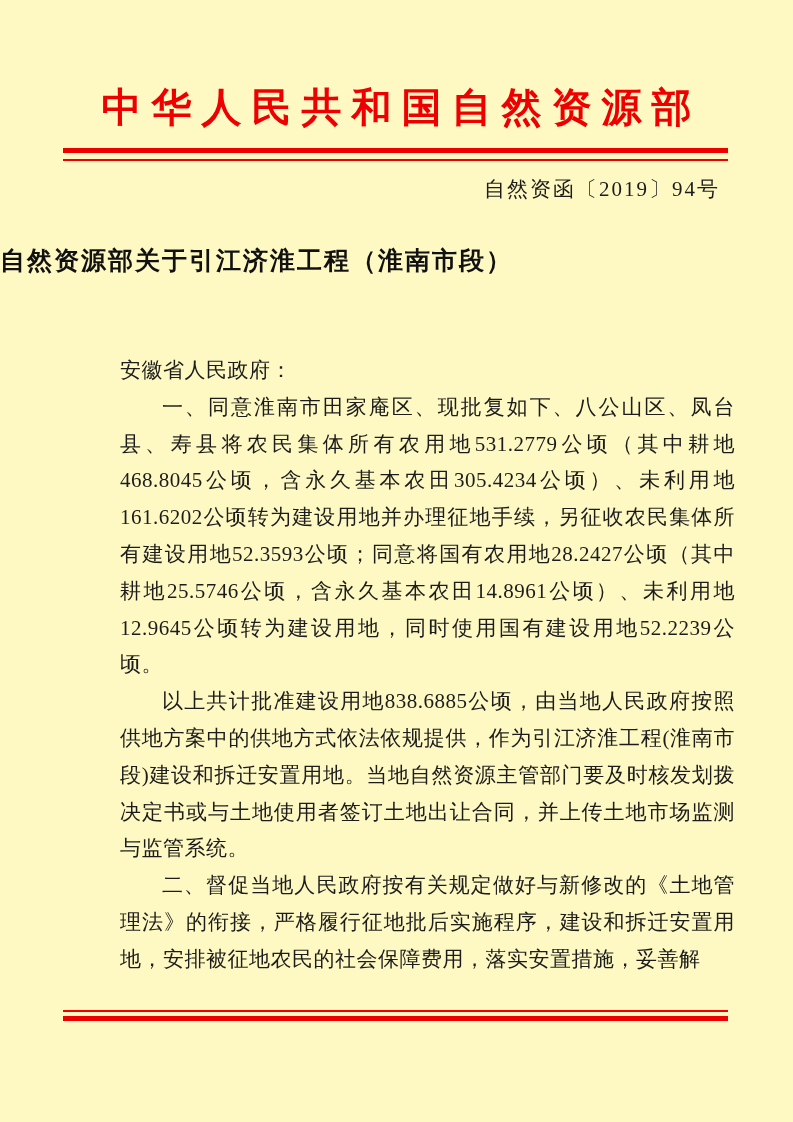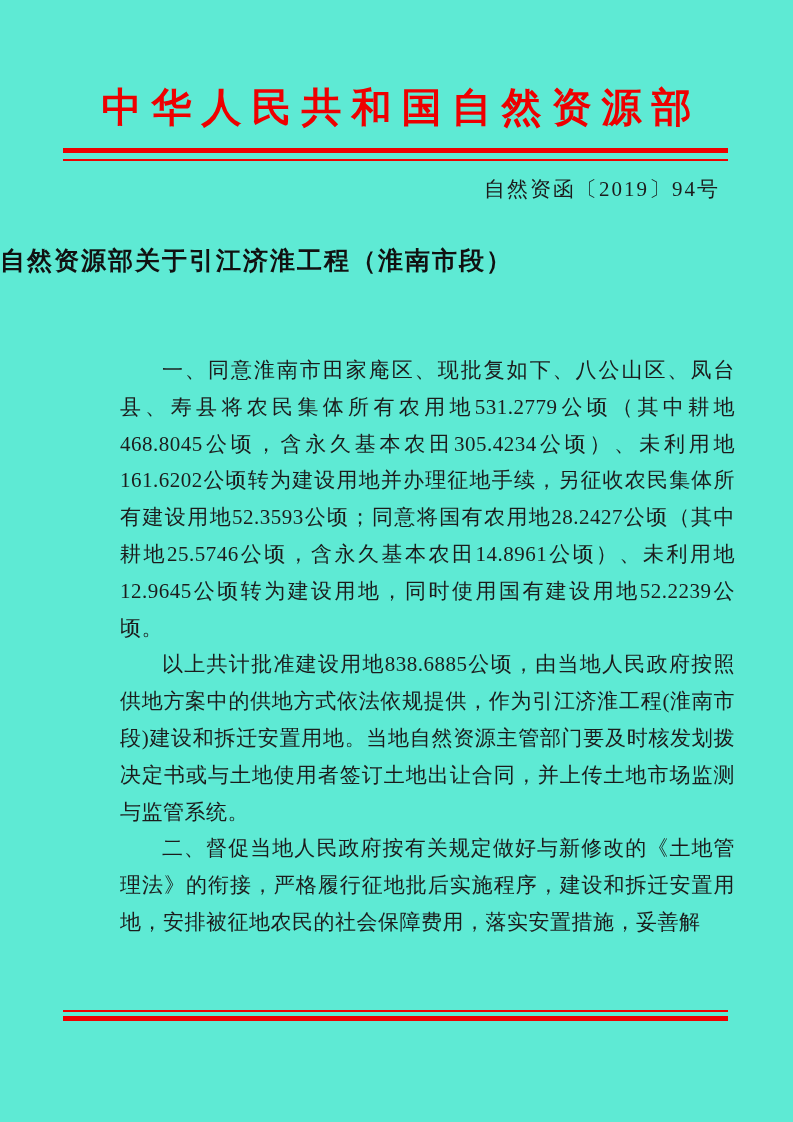--- a/index.html
+++ b/index.html
@@ -4,21 +4,21 @@
 <style>
   html, body {
     margin: 0;
     padding: 0;
     background: #ffffff;
   }
   .page {
     position: relative;
     width: 793px;
     height: 1122px;
-    background: #5eead4;
+    background: #fef9c3;
     overflow: hidden;
     font-family: "Liberation Serif", "DejaVu Serif", serif;
     color: #1c1c1c;
   }
   
   .agency {
     position: absolute;
     top: 82px;
     left: 0;
     width: 793px;
@@ -96,20 +96,21 @@
   <div class="rule rule-header-thick"></div>
   <div class="rule rule-header-thin"></div>
 
   <div class="doc-number">自然资函〔2019〕94号</div>
 
   <h2 class="title">
     <span>自然资源部关于引江济淮工程（淮南市段）</span><br>
   </h2>
 
   <div class="body-block">
+    <p class="salutation">安徽省人民政府：</p>
     <p class="para">一、同意淮南市田家庵区、现批复如下、八公山区、凤台县、寿县将农民集体所有农用地531.2779公顷（其中耕地468.8045公顷，含永久基本农田305.4234公顷）、未利用地161.6202公顷转为建设用地并办理征地手续，另征收农民集体所有建设用地52.3593公顷；同意将国有农用地28.2427公顷（其中耕地25.5746公顷，含永久基本农田14.8961公顷）、未利用地12.9645公顷转为建设用地，同时使用国有建设用地52.2239公顷。</p>
     <p class="para">以上共计批准建设用地838.6885公顷，由当地人民政府按照供地方案中的供地方式依法依规提供，作为引江济淮工程(淮南市段)建设和拆迁安置用地。当地自然资源主管部门要及时核发划拨决定书或与土地使用者签订土地出让合同，并上传土地市场监测与监管系统。</p>
     <p class="para">二、督促当地人民政府按有关规定做好与新修改的《土地管理法》的衔接，严格履行征地批后实施程序，建设和拆迁安置用地，安排被征地农民的社会保障费用，落实安置措施，妥善解</p>
   </div>
 
   <div class="rule rule-footer-thin"></div>
   <div class="rule rule-footer-thick"></div>
 
 </div>
 

